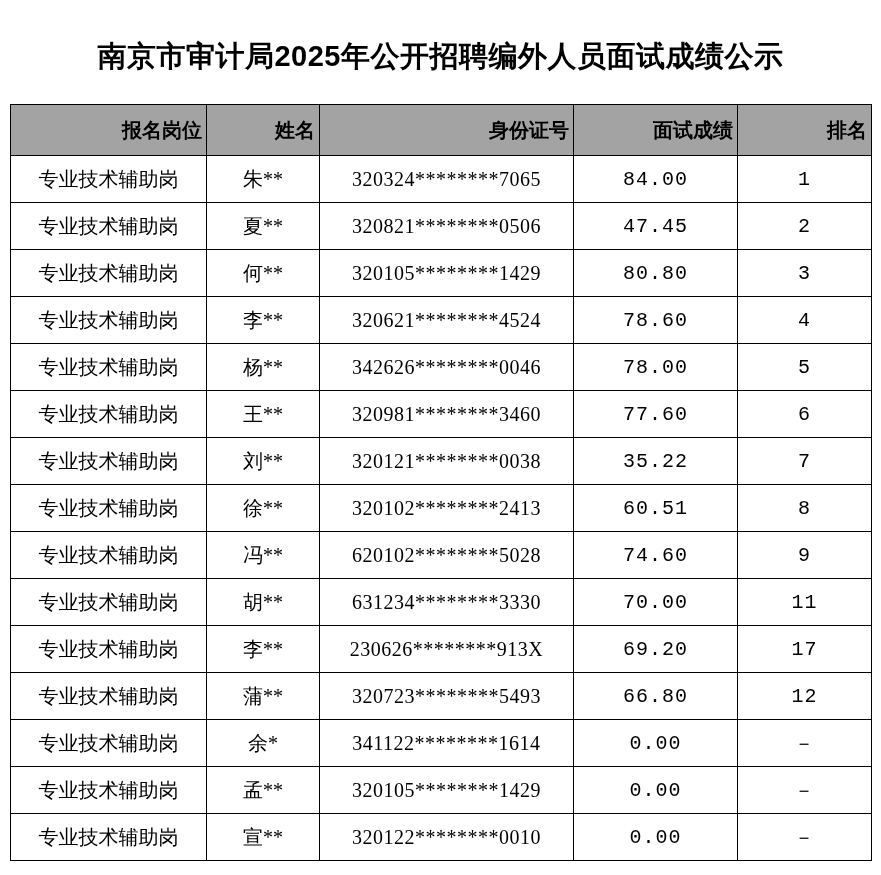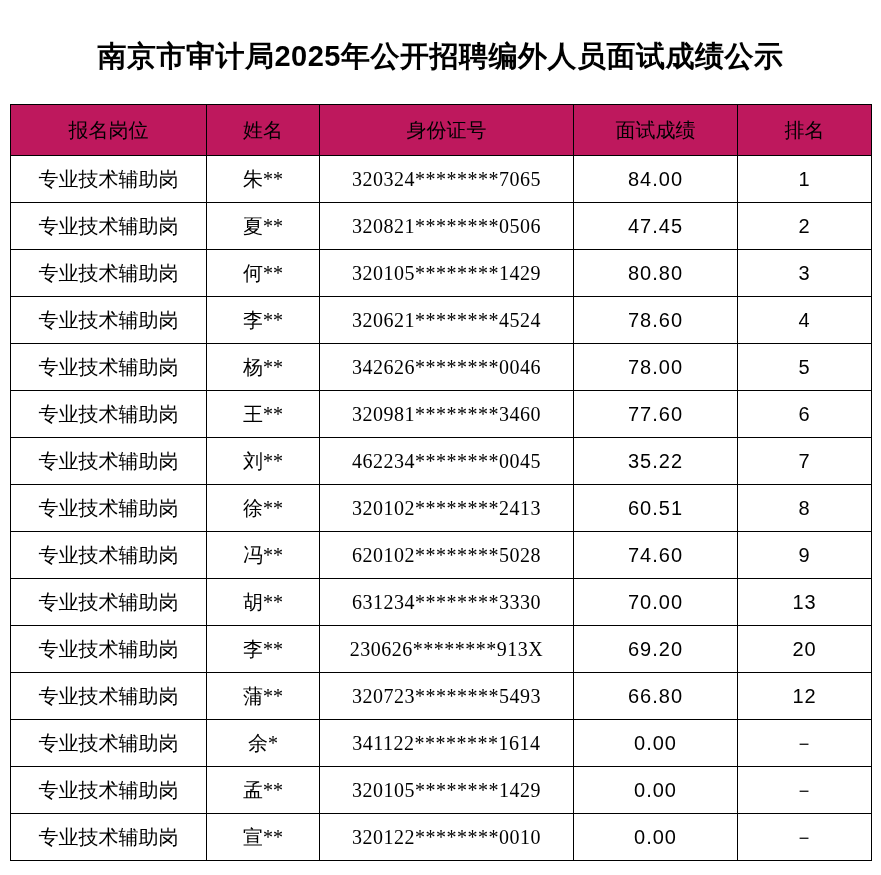--- a/index.html
+++ b/index.html
@@ -43,36 +43,37 @@
     border: 1px solid #000000;
     text-align: center;
     vertical-align: middle;
     font-size: 20px;
     height: 46px;
     padding: 0 4px;
     white-space: nowrap;
     overflow: hidden;
   }
   table.scores thead th {
-    background: #be185d;
-    font-weight: normal;
+    background: #a3a3a3;
+    font-weight: bold;
     font-size: 20px;
     height: 50px;
+    text-align: right;
   }
   table.scores tbody td {
     font-weight: normal;
   }
   col.c-post  { width: 196px; }
   col.c-name  { width: 113px; }
   col.c-id    { width: 254px; }
   col.c-score { width: 164px; }
   col.c-rank  { width: 134px; }
 
   .cell-num {
-    font-family: Liberation Sans, sans-serif;
+    font-family: Liberation Mono, monospace;
     letter-spacing: 1px;
   }
   .cell-id {
     letter-spacing: 0.5px;
   }
 </style>
 </head>
 <body>
 
 <div class="page">
@@ -136,21 +137,21 @@
           <tr>
             <td>专业技术辅助岗</td>
             <td>王**</td>
             <td class="cell-id">320981********3460</td>
             <td class="cell-num">77.60</td>
             <td class="cell-num">6</td>
           </tr>
           <tr>
             <td>专业技术辅助岗</td>
             <td>刘**</td>
-            <td class="cell-id">462234********0045</td>
+            <td class="cell-id">320121********0038</td>
             <td class="cell-num">35.22</td>
             <td class="cell-num">7</td>
           </tr>
           <tr>
             <td>专业技术辅助岗</td>
             <td>徐**</td>
             <td class="cell-id">320102********2413</td>
             <td class="cell-num">60.51</td>
             <td class="cell-num">8</td>
           </tr>
@@ -159,28 +160,28 @@
             <td>冯**</td>
             <td class="cell-id">620102********5028</td>
             <td class="cell-num">74.60</td>
             <td class="cell-num">9</td>
           </tr>
           <tr>
             <td>专业技术辅助岗</td>
             <td>胡**</td>
             <td class="cell-id">631234********3330</td>
             <td class="cell-num">70.00</td>
-            <td class="cell-num">13</td>
+            <td class="cell-num">11</td>
           </tr>
           <tr>
             <td>专业技术辅助岗</td>
             <td>李**</td>
             <td class="cell-id">230626********913X</td>
             <td class="cell-num">69.20</td>
-            <td class="cell-num">20</td>
+            <td class="cell-num">17</td>
           </tr>
           <tr>
             <td>专业技术辅助岗</td>
             <td>蒲**</td>
             <td class="cell-id">320723********5493</td>
             <td class="cell-num">66.80</td>
             <td class="cell-num">12</td>
           </tr>
           <tr>
             <td>专业技术辅助岗</td>

